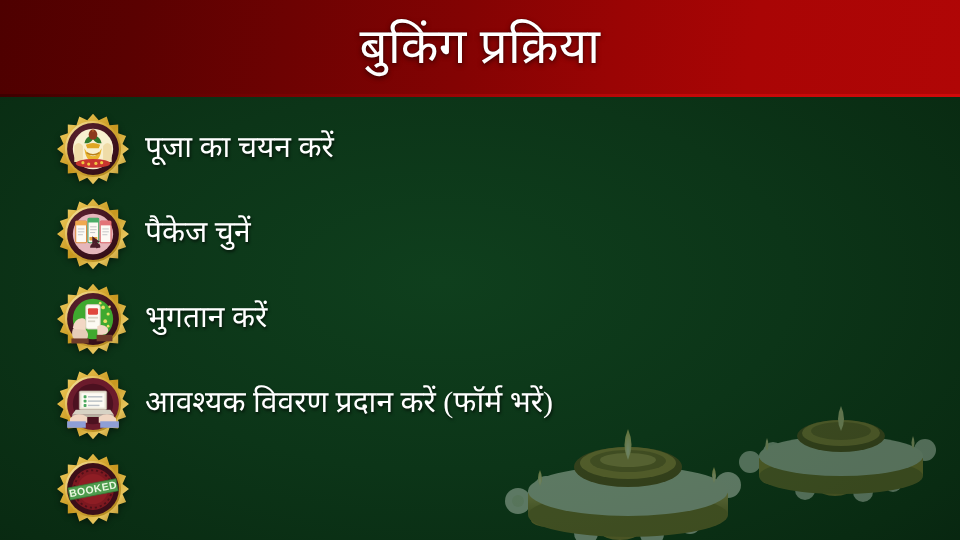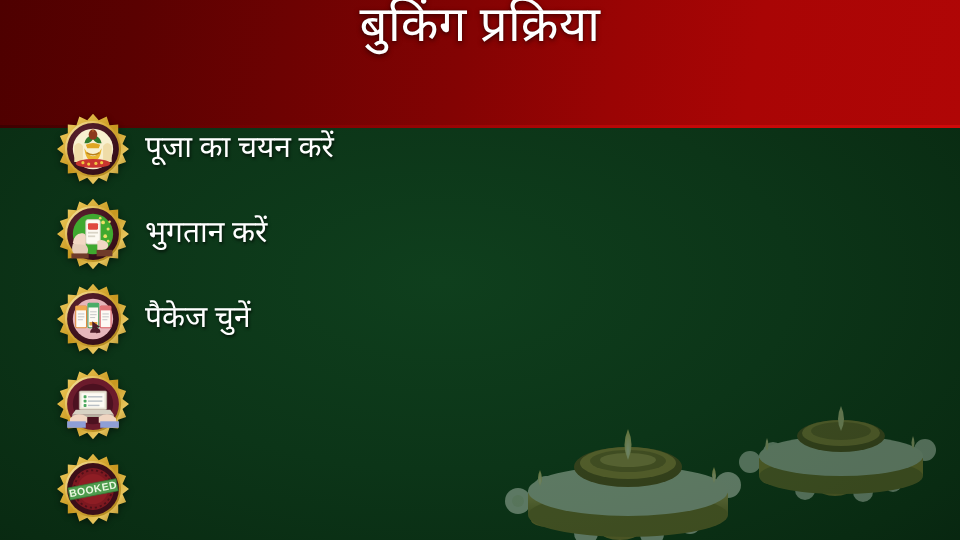--- a/index.html
+++ b/index.html
@@ -15,25 +15,25 @@
     position:relative;
     width:960px; height:540px;
     background:
       radial-gradient(ellipse 780px 420px at 46% 52%, #0f3f1d 0%, #0c3518 45%, #092b12 80%, #07230f 100%);
     overflow:hidden;
   }
 
   
   #header {
     position:absolute; left:0; top:0;
-    width:960px; height:128px;
+    width:960px; height:97px;
     background:linear-gradient(100deg,
         #4e0000 0%, #5a0101 14%, #6d0202 30%,
         #830303 48%, #9a0404 64%, #a90505 78%, #b00606 100%);
-    display:flex; align-items:flex-start; justify-content:center;
+    display:flex; align-items:center; justify-content:center;
     overflow:hidden;
   }
   #header::after{
     content:""; position:absolute; left:0; right:0; bottom:0; height:3px;
     background:linear-gradient(90deg,#3d0000 0%,#7a0202 30%,#c20808 70%,#cf0a0a 100%);
   }
   #header-title {
     color:#ffffff;
     font-size:49px;
     line-height:1;
@@ -247,52 +247,20 @@
 
             <ellipse cx="50" cy="70" rx="24" ry="6" fill="#c8342f"></ellipse>
             <circle cx="36" cy="69" r="2.2" fill="#f2c742"></circle>
             <circle cx="44" cy="71" r="2.2" fill="#f2c742"></circle>
             <circle cx="54" cy="70" r="2.2" fill="#f2c742"></circle>
             <circle cx="62" cy="69" r="2.2" fill="#f2c742"></circle>
           </g>
         </svg>
       </div>
       <div class="step-label">पूजा का चयन करें</div>
-    </div>
-
-    <div class="step-row">
-      <div class="badge">
-        <svg viewBox="0 0 100 100">
-          <path d="M50 1 L58 10 L69 5 L73 17 L85 16 L85 28 L96 32 L91 43 L100 50 L91 57 L96 68 L85 72 L85 84 L73 83 L69 95 L58 90 L50 99 L42 90 L31 95 L27 83 L15 84 L15 72 L4 68 L9 57 L0 50 L9 43 L4 32 L15 28 L15 16 L27 17 L31 5 L42 10 Z" fill="url(#goldStar)"></path>
-          <circle cx="50" cy="50" r="39" fill="url(#goldRing)"></circle>
-          <circle cx="50" cy="50" r="36" fill="url(#maroonRing)"></circle>
-          <circle cx="50" cy="50" r="28" fill="#3fa92f"></circle>
-          <g fill="#f6e26a" opacity=".95">
-            <circle cx="64" cy="34" r="2.6"></circle>
-              <circle cx="71" cy="43" r="2.2"></circle>
-            <circle cx="67" cy="53" r="2.6"></circle>
-              <circle cx="60" cy="28" r="1.8"></circle>
-            <circle cx="73" cy="33" r="1.7"></circle>
-              <circle cx="71" cy="60" r="1.9"></circle>
-          </g>
-
-          <rect x="40" y="30" width="20" height="34" rx="3" fill="#fdfaf2" stroke="#cfcabb" stroke-width="1.2"></rect>
-          <rect x="43" y="35" width="14" height="9" rx="1.5" fill="#e0483f"></rect>
-          <rect x="43" y="47" width="14" height="2.4" fill="#d9d4c6"></rect>
-          <rect x="43" y="52" width="10" height="2.4" fill="#d9d4c6"></rect>
-
-          <path d="M22 62 q2-12 12-13 q5-1 6 4 l0 12 q-6 6-12 6 Z" fill="#f2d7c4"></path>
-          <path d="M22 64 q-3 9 2 14 l18 0 q3-8-2-13 Z" fill="#e6ccb8"></path>
-          <path d="M20 77 l24 0 l0 7 l-24 0 Z" fill="#6f3b2a"></path>
-
-          <path d="M56 60 q8-4 14 2 q3 5-2 9 l-12 3 Z" fill="#f2d7c4"></path>
-          <path d="M55 72 l22 0 l0 9 l-22 0 Z" fill="#6f3b2a"></path>
-        </svg>
-      </div>
-      <div class="step-label">भुगतान करें</div>
     </div>
 
     <div class="step-row">
       <div class="badge">
         <svg viewBox="0 0 100 100">
           <path d="M50 1 L58 10 L69 5 L73 17 L85 16 L85 28 L96 32 L91 43 L100 50 L91 57 L96 68 L85 72 L85 84 L73 83 L69 95 L58 90 L50 99 L42 90 L31 95 L27 83 L15 84 L15 72 L4 68 L9 57 L0 50 L9 43 L4 32 L15 28 L15 16 L27 17 L31 5 L42 10 Z" fill="url(#goldStar)"></path>
           <circle cx="50" cy="50" r="39" fill="url(#goldRing)"></circle>
           <circle cx="50" cy="50" r="36" fill="url(#maroonRing)"></circle>
           <circle cx="50" cy="50" r="28" fill="#e6b6bb"></circle>
           <g>
@@ -322,20 +290,52 @@
         </svg>
       </div>
       <div class="step-label">पैकेज चुनें</div>
     </div>
 
     <div class="step-row">
       <div class="badge">
         <svg viewBox="0 0 100 100">
           <path d="M50 1 L58 10 L69 5 L73 17 L85 16 L85 28 L96 32 L91 43 L100 50 L91 57 L96 68 L85 72 L85 84 L73 83 L69 95 L58 90 L50 99 L42 90 L31 95 L27 83 L15 84 L15 72 L4 68 L9 57 L0 50 L9 43 L4 32 L15 28 L15 16 L27 17 L31 5 L42 10 Z" fill="url(#goldStar)"></path>
           <circle cx="50" cy="50" r="39" fill="url(#goldRing)"></circle>
+          <circle cx="50" cy="50" r="36" fill="url(#maroonRing)"></circle>
+          <circle cx="50" cy="50" r="28" fill="#3fa92f"></circle>
+          <g fill="#f6e26a" opacity=".95">
+            <circle cx="64" cy="34" r="2.6"></circle>
+              <circle cx="71" cy="43" r="2.2"></circle>
+            <circle cx="67" cy="53" r="2.6"></circle>
+              <circle cx="60" cy="28" r="1.8"></circle>
+            <circle cx="73" cy="33" r="1.7"></circle>
+              <circle cx="71" cy="60" r="1.9"></circle>
+          </g>
+
+          <rect x="40" y="30" width="20" height="34" rx="3" fill="#fdfaf2" stroke="#cfcabb" stroke-width="1.2"></rect>
+          <rect x="43" y="35" width="14" height="9" rx="1.5" fill="#e0483f"></rect>
+          <rect x="43" y="47" width="14" height="2.4" fill="#d9d4c6"></rect>
+          <rect x="43" y="52" width="10" height="2.4" fill="#d9d4c6"></rect>
+
+          <path d="M22 62 q2-12 12-13 q5-1 6 4 l0 12 q-6 6-12 6 Z" fill="#f2d7c4"></path>
+          <path d="M22 64 q-3 9 2 14 l18 0 q3-8-2-13 Z" fill="#e6ccb8"></path>
+          <path d="M20 77 l24 0 l0 7 l-24 0 Z" fill="#6f3b2a"></path>
+
+          <path d="M56 60 q8-4 14 2 q3 5-2 9 l-12 3 Z" fill="#f2d7c4"></path>
+          <path d="M55 72 l22 0 l0 9 l-22 0 Z" fill="#6f3b2a"></path>
+        </svg>
+      </div>
+      <div class="step-label">भुगतान करें</div>
+    </div>
+
+    <div class="step-row">
+      <div class="badge">
+        <svg viewBox="0 0 100 100">
+          <path d="M50 1 L58 10 L69 5 L73 17 L85 16 L85 28 L96 32 L91 43 L100 50 L91 57 L96 68 L85 72 L85 84 L73 83 L69 95 L58 90 L50 99 L42 90 L31 95 L27 83 L15 84 L15 72 L4 68 L9 57 L0 50 L9 43 L4 32 L15 28 L15 16 L27 17 L31 5 L42 10 Z" fill="url(#goldStar)"></path>
+          <circle cx="50" cy="50" r="39" fill="url(#goldRing)"></circle>
           <circle cx="50" cy="50" r="36" fill="#6b1b2c"></circle>
           <circle cx="50" cy="50" r="28" fill="#4c1120"></circle>
 
           <rect x="31" y="32" width="38" height="26" rx="2" fill="#e9e4d4" stroke="#b9b1a0" stroke-width="1"></rect>
           <rect x="34" y="35" width="32" height="20" fill="#fdfbf3"></rect>
           <g>
             <rect x="37" y="38" width="4" height="4" rx="1" fill="#4aa85e"></rect>
             <rect x="43" y="39" width="20" height="2" fill="#b9c0c6"></rect>
             <rect x="37" y="44" width="4" height="4" rx="1" fill="#4aa85e"></rect>
             <rect x="43" y="45" width="20" height="2" fill="#b9c0c6"></rect>
@@ -345,20 +345,21 @@
 
           <path d="M26 58 l48 0 l5 7 l-58 0 Z" fill="#d7d2c4"></path>
           <rect x="21" y="65" width="58" height="3" rx="1.5" fill="#b6b0a1"></rect>
 
           <path d="M18 70 q8-8 18-5 l6 3 l0 8 l-24 0 Z" fill="#f0d5c1"></path>
           <path d="M82 70 q-8-8-18-5 l-6 3 l0 8 l24 0 Z" fill="#f0d5c1"></path>
           <path d="M14 74 l26 0 l0 9 l-26 0 Z" fill="#8e9fd6"></path>
           <path d="M86 74 l-26 0 l0 9 l26 0 Z" fill="#8e9fd6"></path>
         </svg>
       </div>
+      <div class="step-label">आवश्यक विवरण प्रदान करें (फॉर्म भरें)</div>
     </div>
 
     <div class="step-row">
       <div class="badge">
         <svg viewBox="0 0 100 100">
           <path d="M50 1 L58 10 L69 5 L73 17 L85 16 L85 28 L96 32 L91 43 L100 50 L91 57 L96 68 L85 72 L85 84 L73 83 L69 95 L58 90 L50 99 L42 90 L31 95 L27 83 L15 84 L15 72 L4 68 L9 57 L0 50 L9 43 L4 32 L15 28 L15 16 L27 17 L31 5 L42 10 Z" fill="url(#goldStar)"></path>
           <circle cx="50" cy="50" r="39" fill="url(#goldRing)"></circle>
           <circle cx="50" cy="50" r="36" fill="#3b0e18"></circle>
           <circle cx="50" cy="50" r="29" fill="#7d1820"></circle>
           <circle cx="50" cy="50" r="26" fill="none" stroke="#4e1018" stroke-width="2.5" stroke-dasharray="3 4"></circle>

